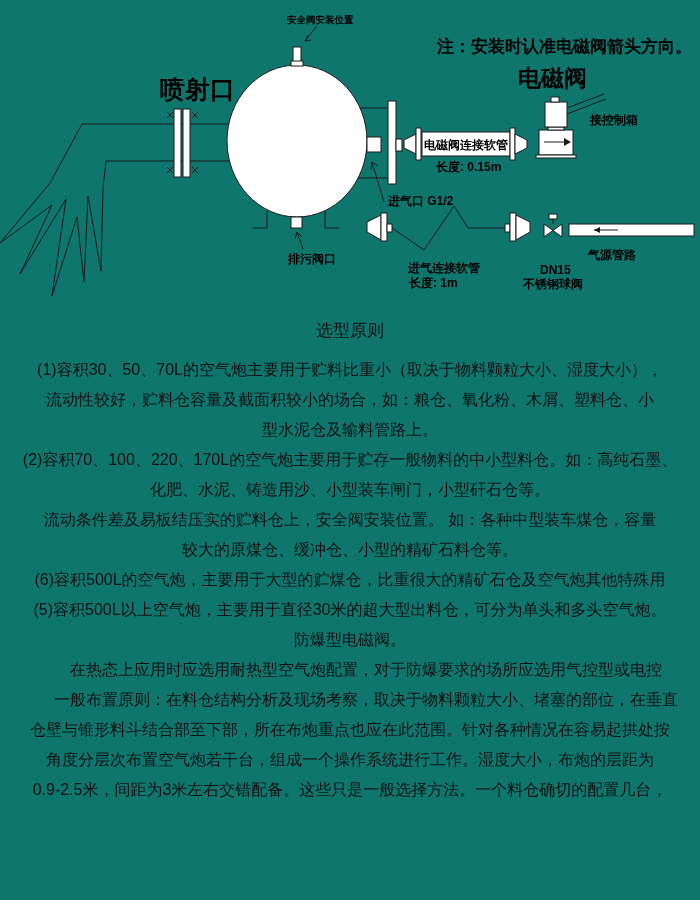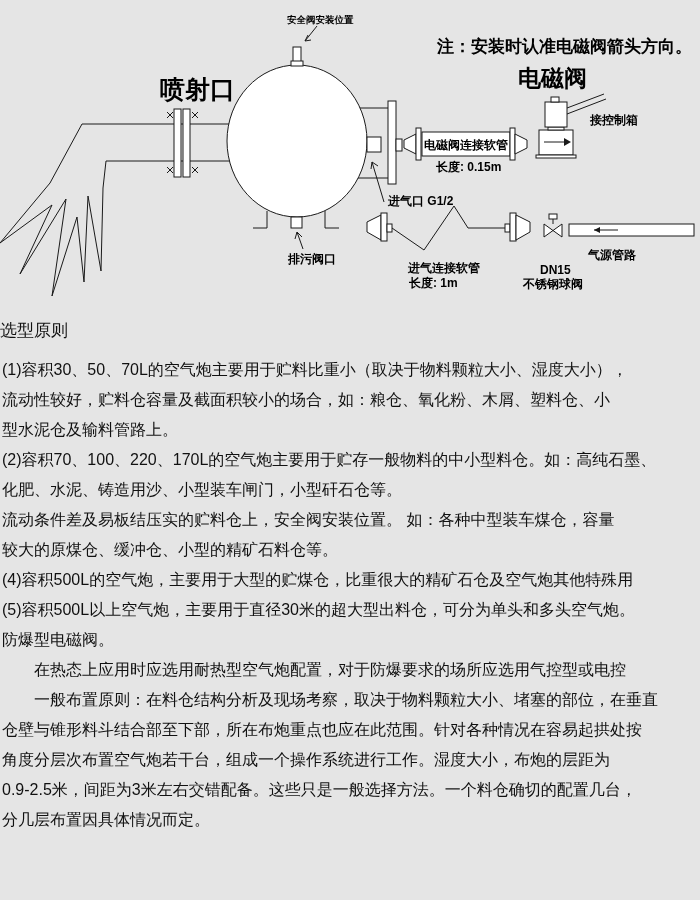--- a/index.html
+++ b/index.html
@@ -1,35 +1,35 @@
 <!DOCTYPE html>
 <html><head>
 <meta charset="utf-8">
 <style>
   html,body{margin:0;padding:0;background:#ffffff;}
   .page{
-    width:700px;height:900px;background:#e5e5e5;color:#1a1a1a;
+    width:700px;height:900px;background:#0f766e;color:#1a1a1a;
     font-family:"Liberation Sans","DejaVu Sans",sans-serif;
     overflow:hidden;position:relative;
   }
   .diagram{display:block;}
   svg text{fill:#000000;font-family:"Liberation Sans","DejaVu Sans",sans-serif;}
   .lbl-s{font-size:9.5px;font-weight:bold;}
   .lbl-m{font-size:12px;font-weight:bold;}
   .lbl-note{font-size:17px;font-weight:bold;}
   .lbl-big{font-size:23px;font-weight:bold;}
   .lbl-huge{font-size:25px;font-weight:bold;}
   .ln{stroke:#1a1a1a;stroke-width:1;fill:none;}
   .shape{stroke:#1a1a1a;stroke-width:1;fill:#ffffff;}
   .solid{fill:#1a1a1a;stroke:none;}
   .heading{
-    margin:10px 0 0 0;text-align:left;font-size:17px;line-height:18px;
+    margin:10px 0 0 0;text-align:center;font-size:17px;line-height:18px;
     font-weight:normal;color:#111;
   }
-  .body-text{margin-top:15px;padding:0 2px;}
+  .body-text{margin-top:15px;padding:0 2px;text-align:center;}
   .body-text .line{
     height:30px;line-height:30px;font-size:16px;white-space:nowrap;
     color:#111;letter-spacing:0;
   }
 </style>
 </head>
 <body>
 
 <div class="page">
 
@@ -157,24 +157,23 @@
   <div class="heading">选型原则</div>
 
   <div class="body-text">
     <div class="line">(1)容积30、50、70L的空气炮主要用于贮料比重小（取决于物料颗粒大小、湿度大小），</div>
     <div class="line">流动性较好，贮料仓容量及截面积较小的场合，如：粮仓、氧化粉、木屑、塑料仓、小</div>
     <div class="line">型水泥仓及输料管路上。</div>
     <div class="line">(2)容积70、100、220、170L的空气炮主要用于贮存一般物料的中小型料仓。如：高纯石墨、</div>
     <div class="line">化肥、水泥、铸造用沙、小型装车闸门，小型矸石仓等。</div>
     <div class="line">流动条件差及易板结压实的贮料仓上，安全阀安装位置。 如：各种中型装车煤仓，容量</div>
     <div class="line">较大的原煤仓、缓冲仓、小型的精矿石料仓等。</div>
-    <div class="line">(4)容积500L的空气炮，主要用于大型的贮煤仓，比重很大的精矿石仓及空气炮其他特殊用</div>
+    <div class="line">(6)容积500L的空气炮，主要用于大型的贮煤仓，比重很大的精矿石仓及空气炮其他特殊用</div>
     <div class="line">(5)容积500L以上空气炮，主要用于直径30米的超大型出料仓，可分为单头和多头空气炮。</div>
     <div class="line">防爆型电磁阀。</div>
     <div class="line">　　在热态上应用时应选用耐热型空气炮配置，对于防爆要求的场所应选用气控型或电控</div>
     <div class="line">　　一般布置原则：在料仓结构分析及现场考察，取决于物料颗粒大小、堵塞的部位，在垂直</div>
     <div class="line">仓壁与锥形料斗结合部至下部，所在布炮重点也应在此范围。针对各种情况在容易起拱处按</div>
     <div class="line">角度分层次布置空气炮若干台，组成一个操作系统进行工作。湿度大小，布炮的层距为</div>
     <div class="line">0.9-2.5米，间距为3米左右交错配备。这些只是一般选择方法。一个料仓确切的配置几台，</div>
-    <div class="line">分几层布置因具体情况而定。</div>
   </div>
 
 </div>
 
 </body></html>

